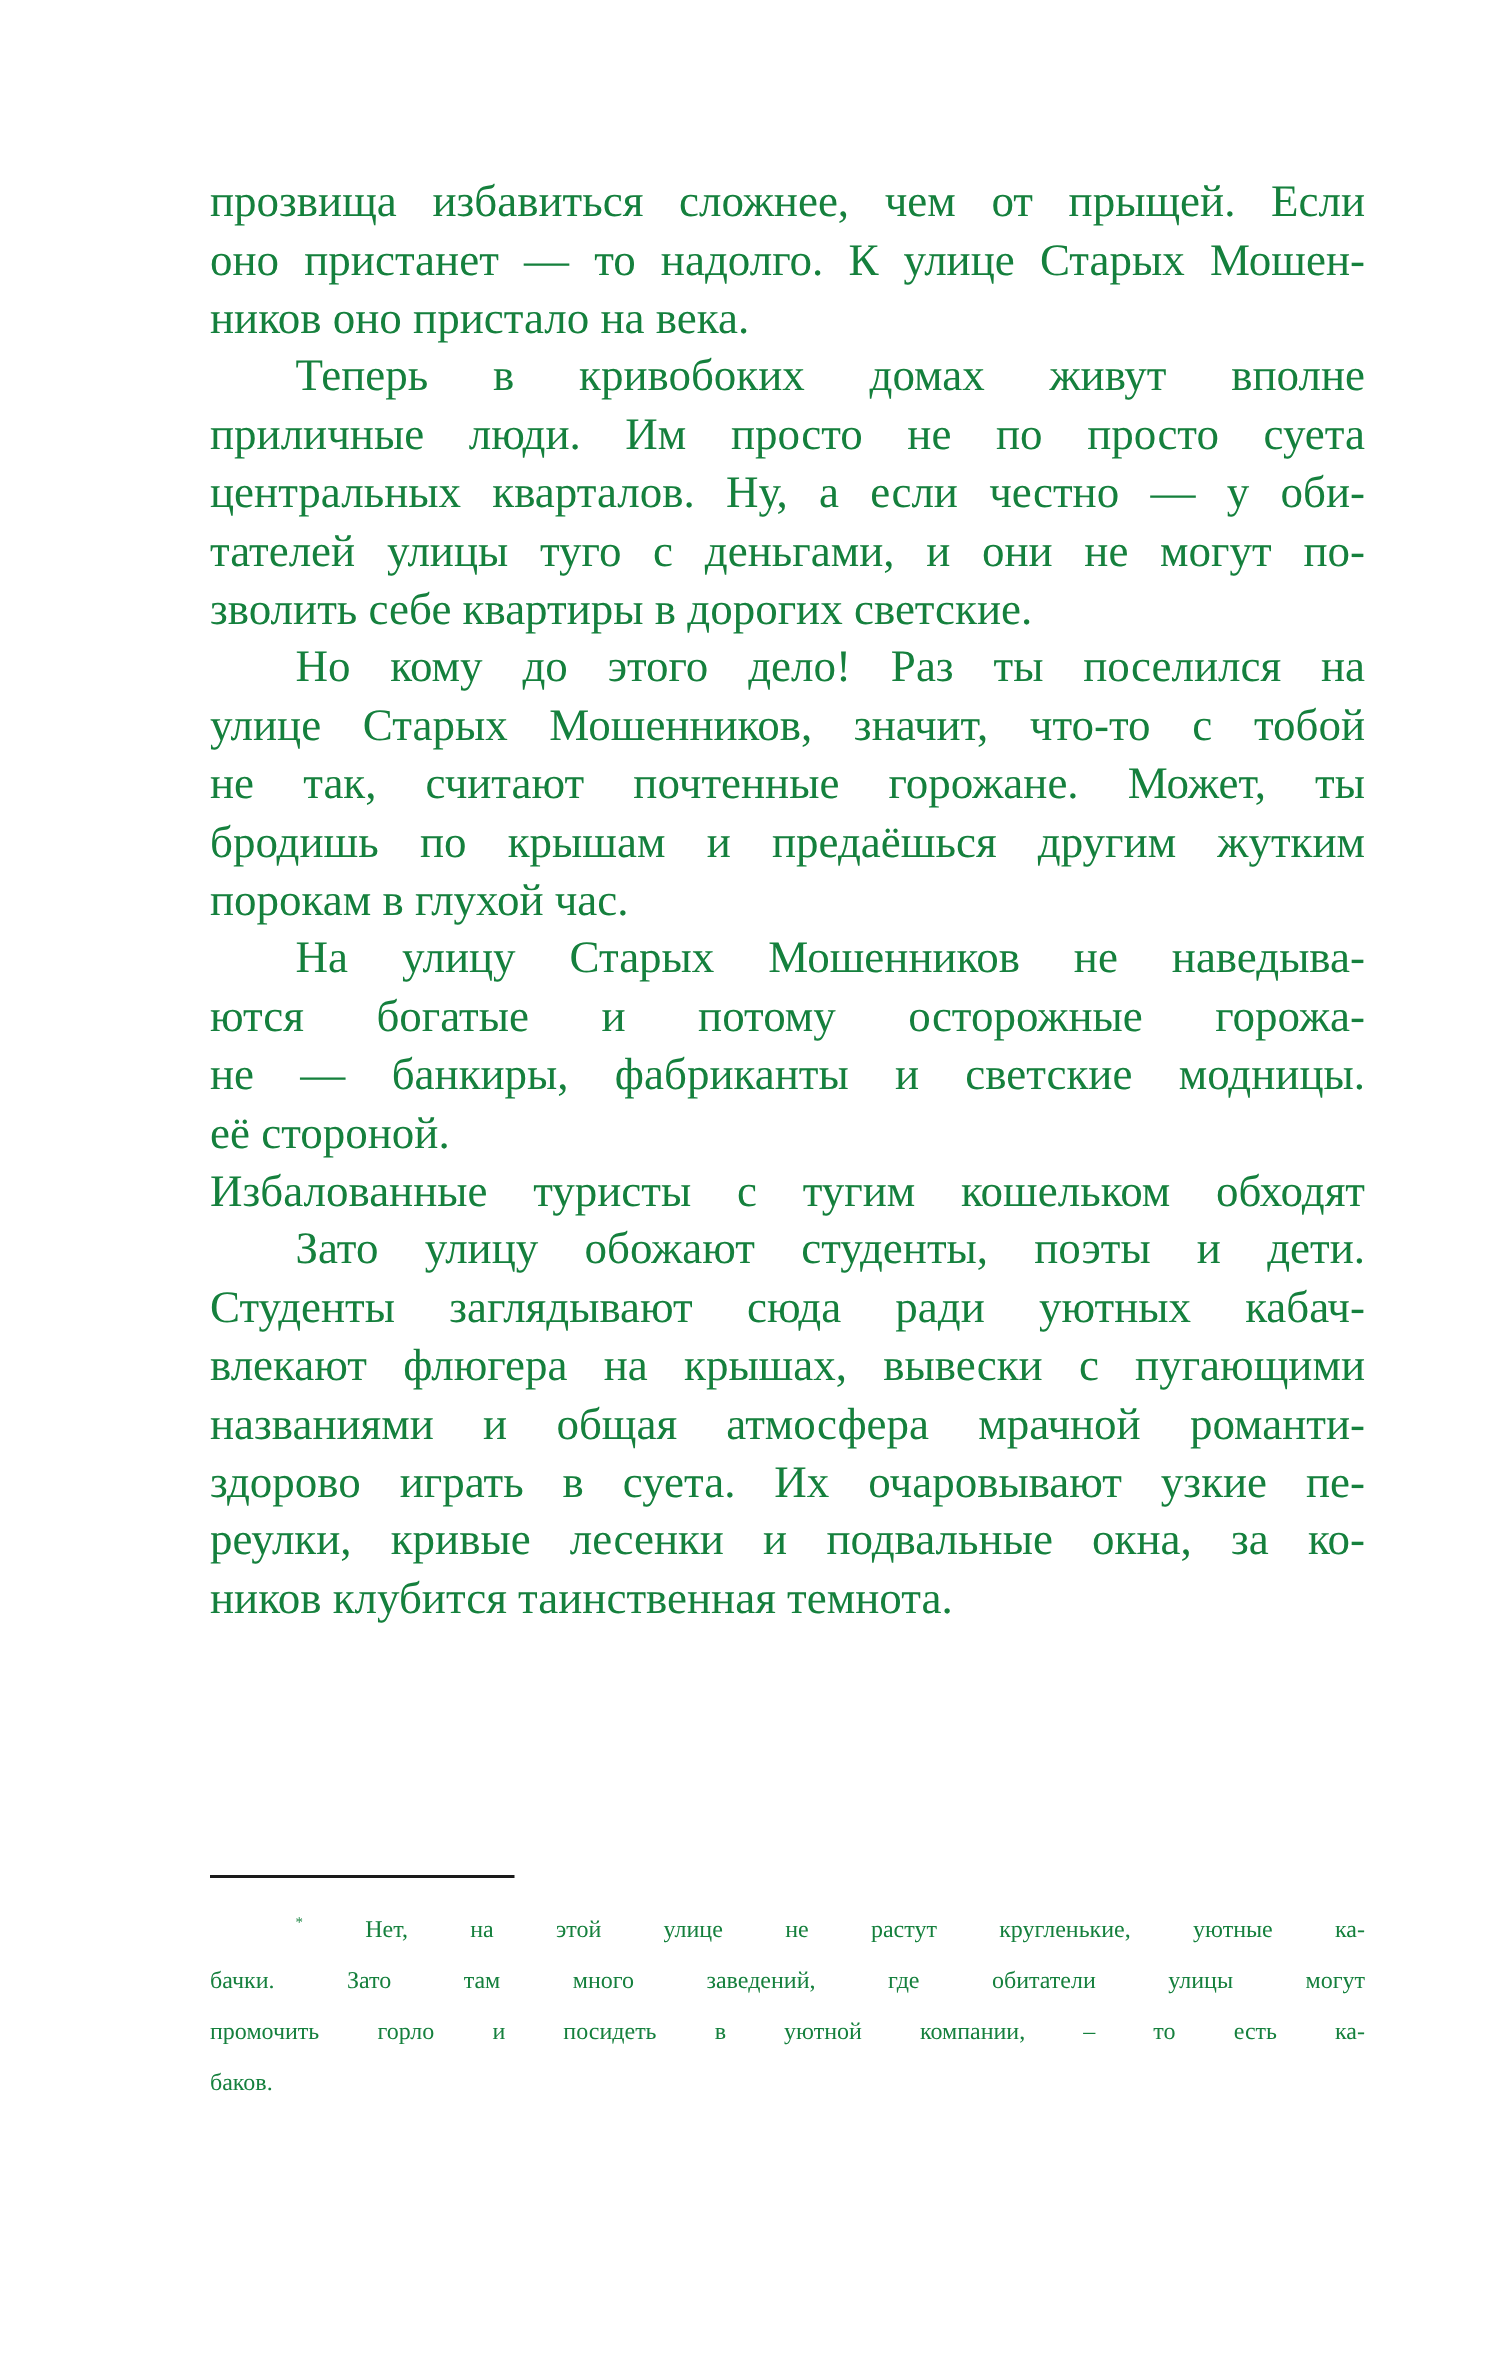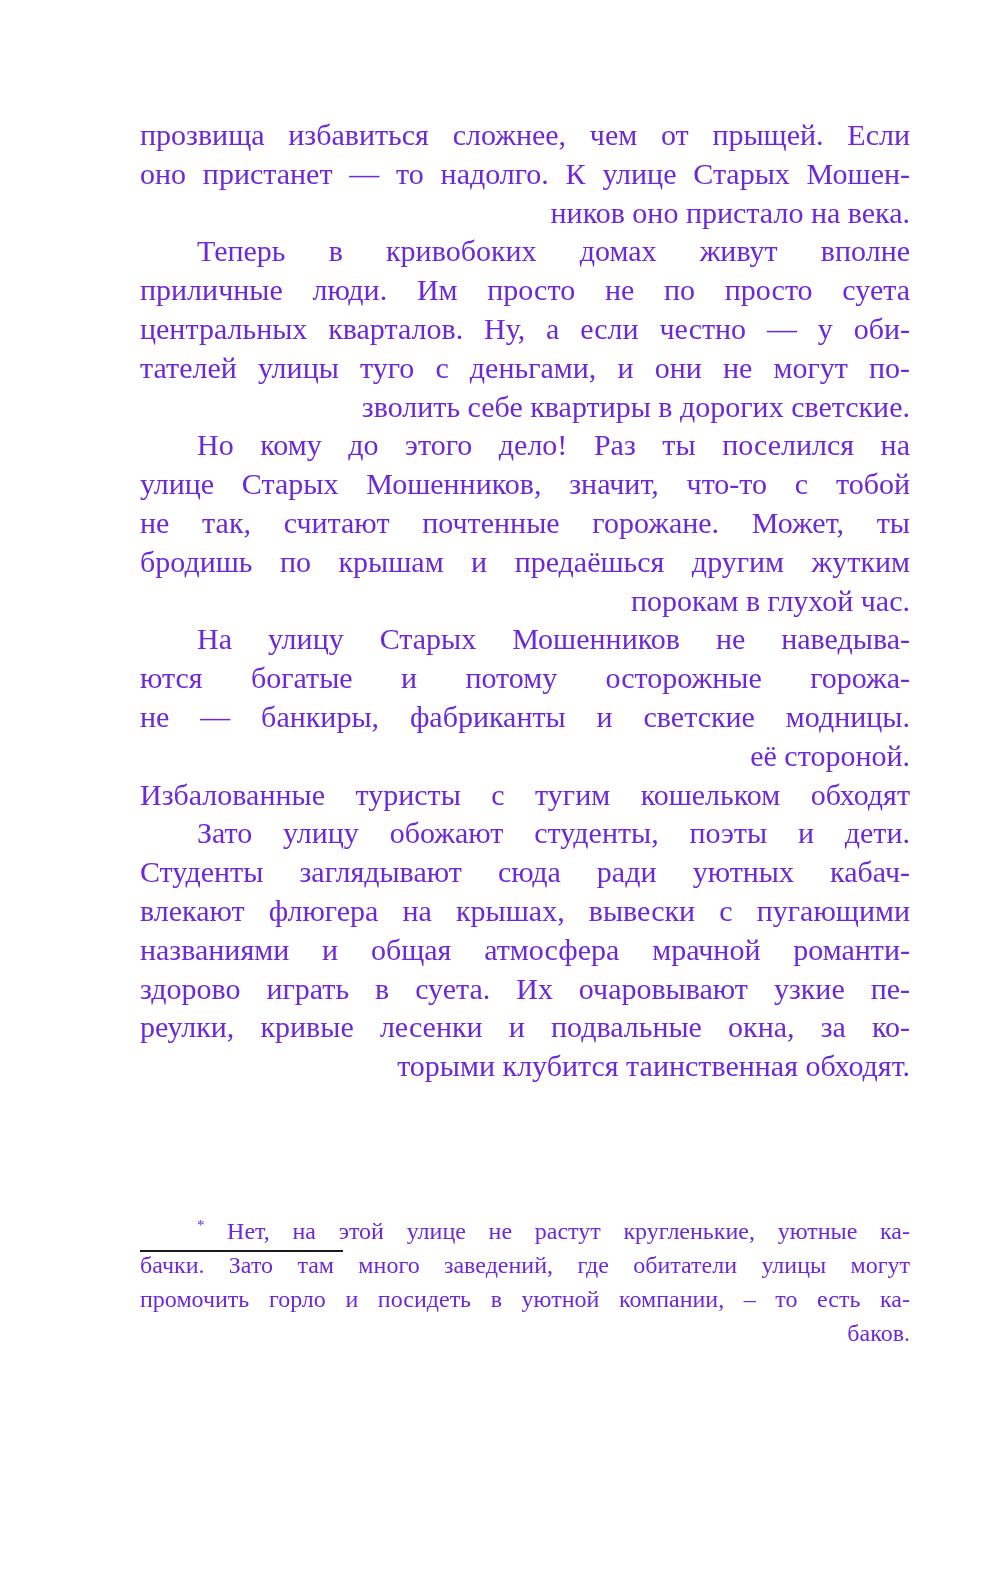--- a/index.html
+++ b/index.html
@@ -5,39 +5,39 @@
   html, body {
     margin: 0;
     padding: 0;
     background: #ffffff;
   }
   .page {
     position: relative;
     width: 1008px;
     height: 1575px;
     background: #ffffff;
-    color: #6d28d9;
+    color: #15803d;
     font-family: "Liberation Serif", "DejaVu Serif", serif;
     overflow: hidden;
   }
   .main-text {
     position: absolute;
     left: 140px;
     top: 116px;
     width: 770px;
     font-size: 30px;
     line-height: 38.8px;
   }
   .line, .fline {
     text-align: justify;
     text-align-last: justify;
     text-justify: inter-word;
   }
   .line.last, .fline.last {
-    text-align: right;
+    text-align: left;
     text-align-last: auto;
   }
   .line.indent, .fline.indent {
     padding-left: 57px;
   }
   sup {
     font-size: 62%;
     vertical-align: super;
     line-height: 0;
   }
@@ -45,23 +45,23 @@
     position: absolute;
     left: 140px;
     top: 1250px;
     width: 203px;
     height: 2px;
     background: #1a1a1a;
   }
   .footnote {
     position: absolute;
     left: 140px;
-    top: 1214px;
+    top: 1270px;
     width: 770px;
-    font-size: 24px;
+    font-size: 16px;
     line-height: 34px;
     font-family: Liberation Serif, serif;
   }
 </style>
 </head>
 <body>
 
 <div class="page">
   <div class="main-text">
       <div class="line">прозвища избавиться сложнее, чем от прыщей. Если</div>
@@ -81,21 +81,21 @@
       <div class="line">ются богатые и потому осторожные горожа-</div>
       <div class="line">не — банкиры, фабриканты и светские модницы.</div>
       <div class="line last">её стороной.</div>
       <div class="line">Избалованные туристы с тугим кошельком обходят</div>
       <div class="line indent">Зато улицу обожают студенты, поэты и дети.</div>
       <div class="line">Студенты заглядывают сюда ради уютных кабач-</div>
       <div class="line">влекают флюгера на крышах, вывески с пугающими</div>
       <div class="line">названиями и общая атмосфера мрачной романти-</div>
       <div class="line">здорово играть в суета. Их очаровывают узкие пе-</div>
       <div class="line">реулки, кривые лесенки и подвальные окна, за ко-</div>
-      <div class="line last">торыми клубится таинственная обходят.</div>
+      <div class="line last">ников клубится таинственная темнота.</div>
     </div>
   <div class="footnote-rule"></div>
   <div class="footnote">
       <div class="fline indent"><sup>*</sup> Нет, на этой улице не растут кругленькие, уютные ка-</div>
       <div class="fline">бачки. Зато там много заведений, где обитатели улицы могут</div>
       <div class="fline">промочить горло и посидеть в уютной компании, – то есть ка-</div>
       <div class="fline last">баков.</div>
     </div>
 </div>
 

